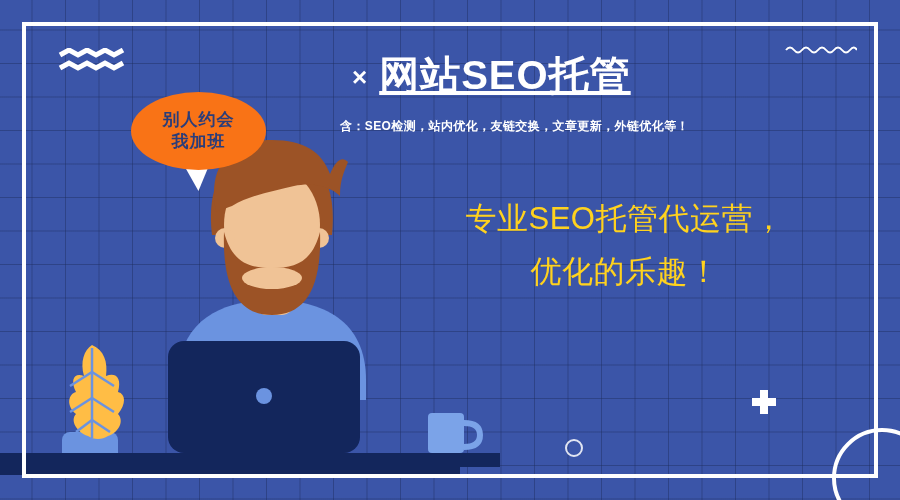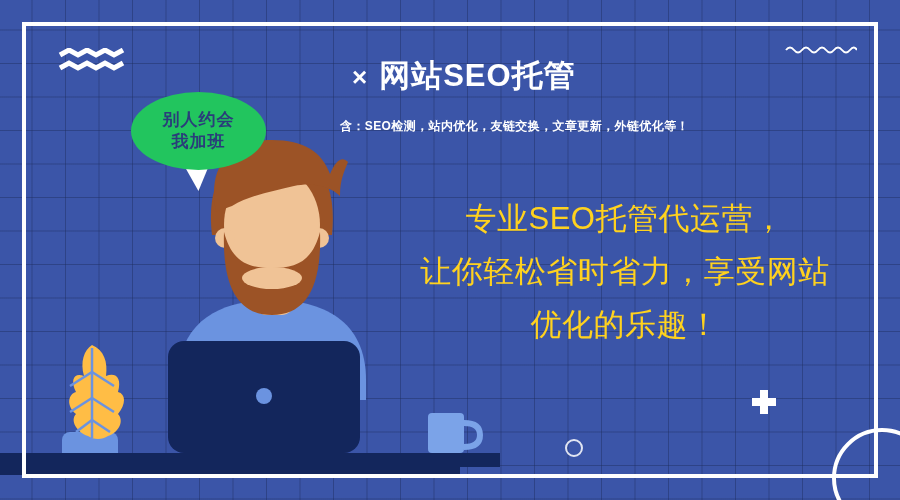--- a/index.html
+++ b/index.html
@@ -45,21 +45,21 @@
     position:absolute;left:565px;top:439px;width:14px;height:14px;
     border:2px solid rgba(255,255,255,.85);border-radius:50%;
   }
   .big-circle{
     position:absolute;left:832px;top:428px;width:92px;height:92px;
     border:4px solid #ffffff;border-radius:50%;
   }
   
   .bubble{
     position:absolute;left:131px;top:92px;width:135px;height:78px;
-    background:#22c55e;border-radius:50%/50%;
+    background:#f97316;border-radius:50%/50%;
     display:flex;flex-direction:column;align-items:center;justify-content:center;
     z-index:9;
   }
   .bubble span{
     color:#2a3d7a;font-size:17px;line-height:22px;font-weight:600;
     letter-spacing:1px;white-space:nowrap;
   }
   .bubble-tail{
     position:absolute;left:185px;top:158px;z-index:8;
     width:0;height:0;
@@ -73,22 +73,23 @@
   
   .title-row{
     position:absolute;left:352px;top:47px;width:360px;height:56px;
     display:flex;align-items:center;
   }
   .title-x{
     color:#ffffff;font-size:26px;font-weight:700;line-height:1;margin-right:12px;
     transform:translateY(2px);
   }
   .title-text{
-    color:#ffffff;font-size:31px;font-weight:700;letter-spacing:1px;line-height:1;
+    color:#ffffff;font-size:40px;font-weight:700;letter-spacing:1px;line-height:1;
     white-space:nowrap;
+    text-decoration:underline;
   }
   .subtitle{
     position:absolute;left:340px;top:118px;width:540px;
     color:#ffffff;font-size:12px;font-weight:600;letter-spacing:.4px;
     white-space:nowrap;
   }
   .headline{
     position:absolute;left:386px;top:192px;width:478px;
     color:#ffd21e;font-size:31px;font-weight:400;line-height:53px;
     letter-spacing:.5px;text-align:center;
@@ -169,17 +170,16 @@
 
   <div class="title-row">
     <span class="title-x">×</span>
     <span class="title-text">网站SEO托管</span>
   </div>
 
   <div class="subtitle">含：SEO检测，站内优化，友链交换，文章更新，外链优化等！</div>
 
   <div class="headline">
     <div class="hl-1">专业SEO托管代运营，</div>
-    <div class="hl-2">让你轻松省时省力，享受网站</div>
     <div class="hl-3">优化的乐趣！</div>
   </div>
 
 </div>
 
 </body></html>

